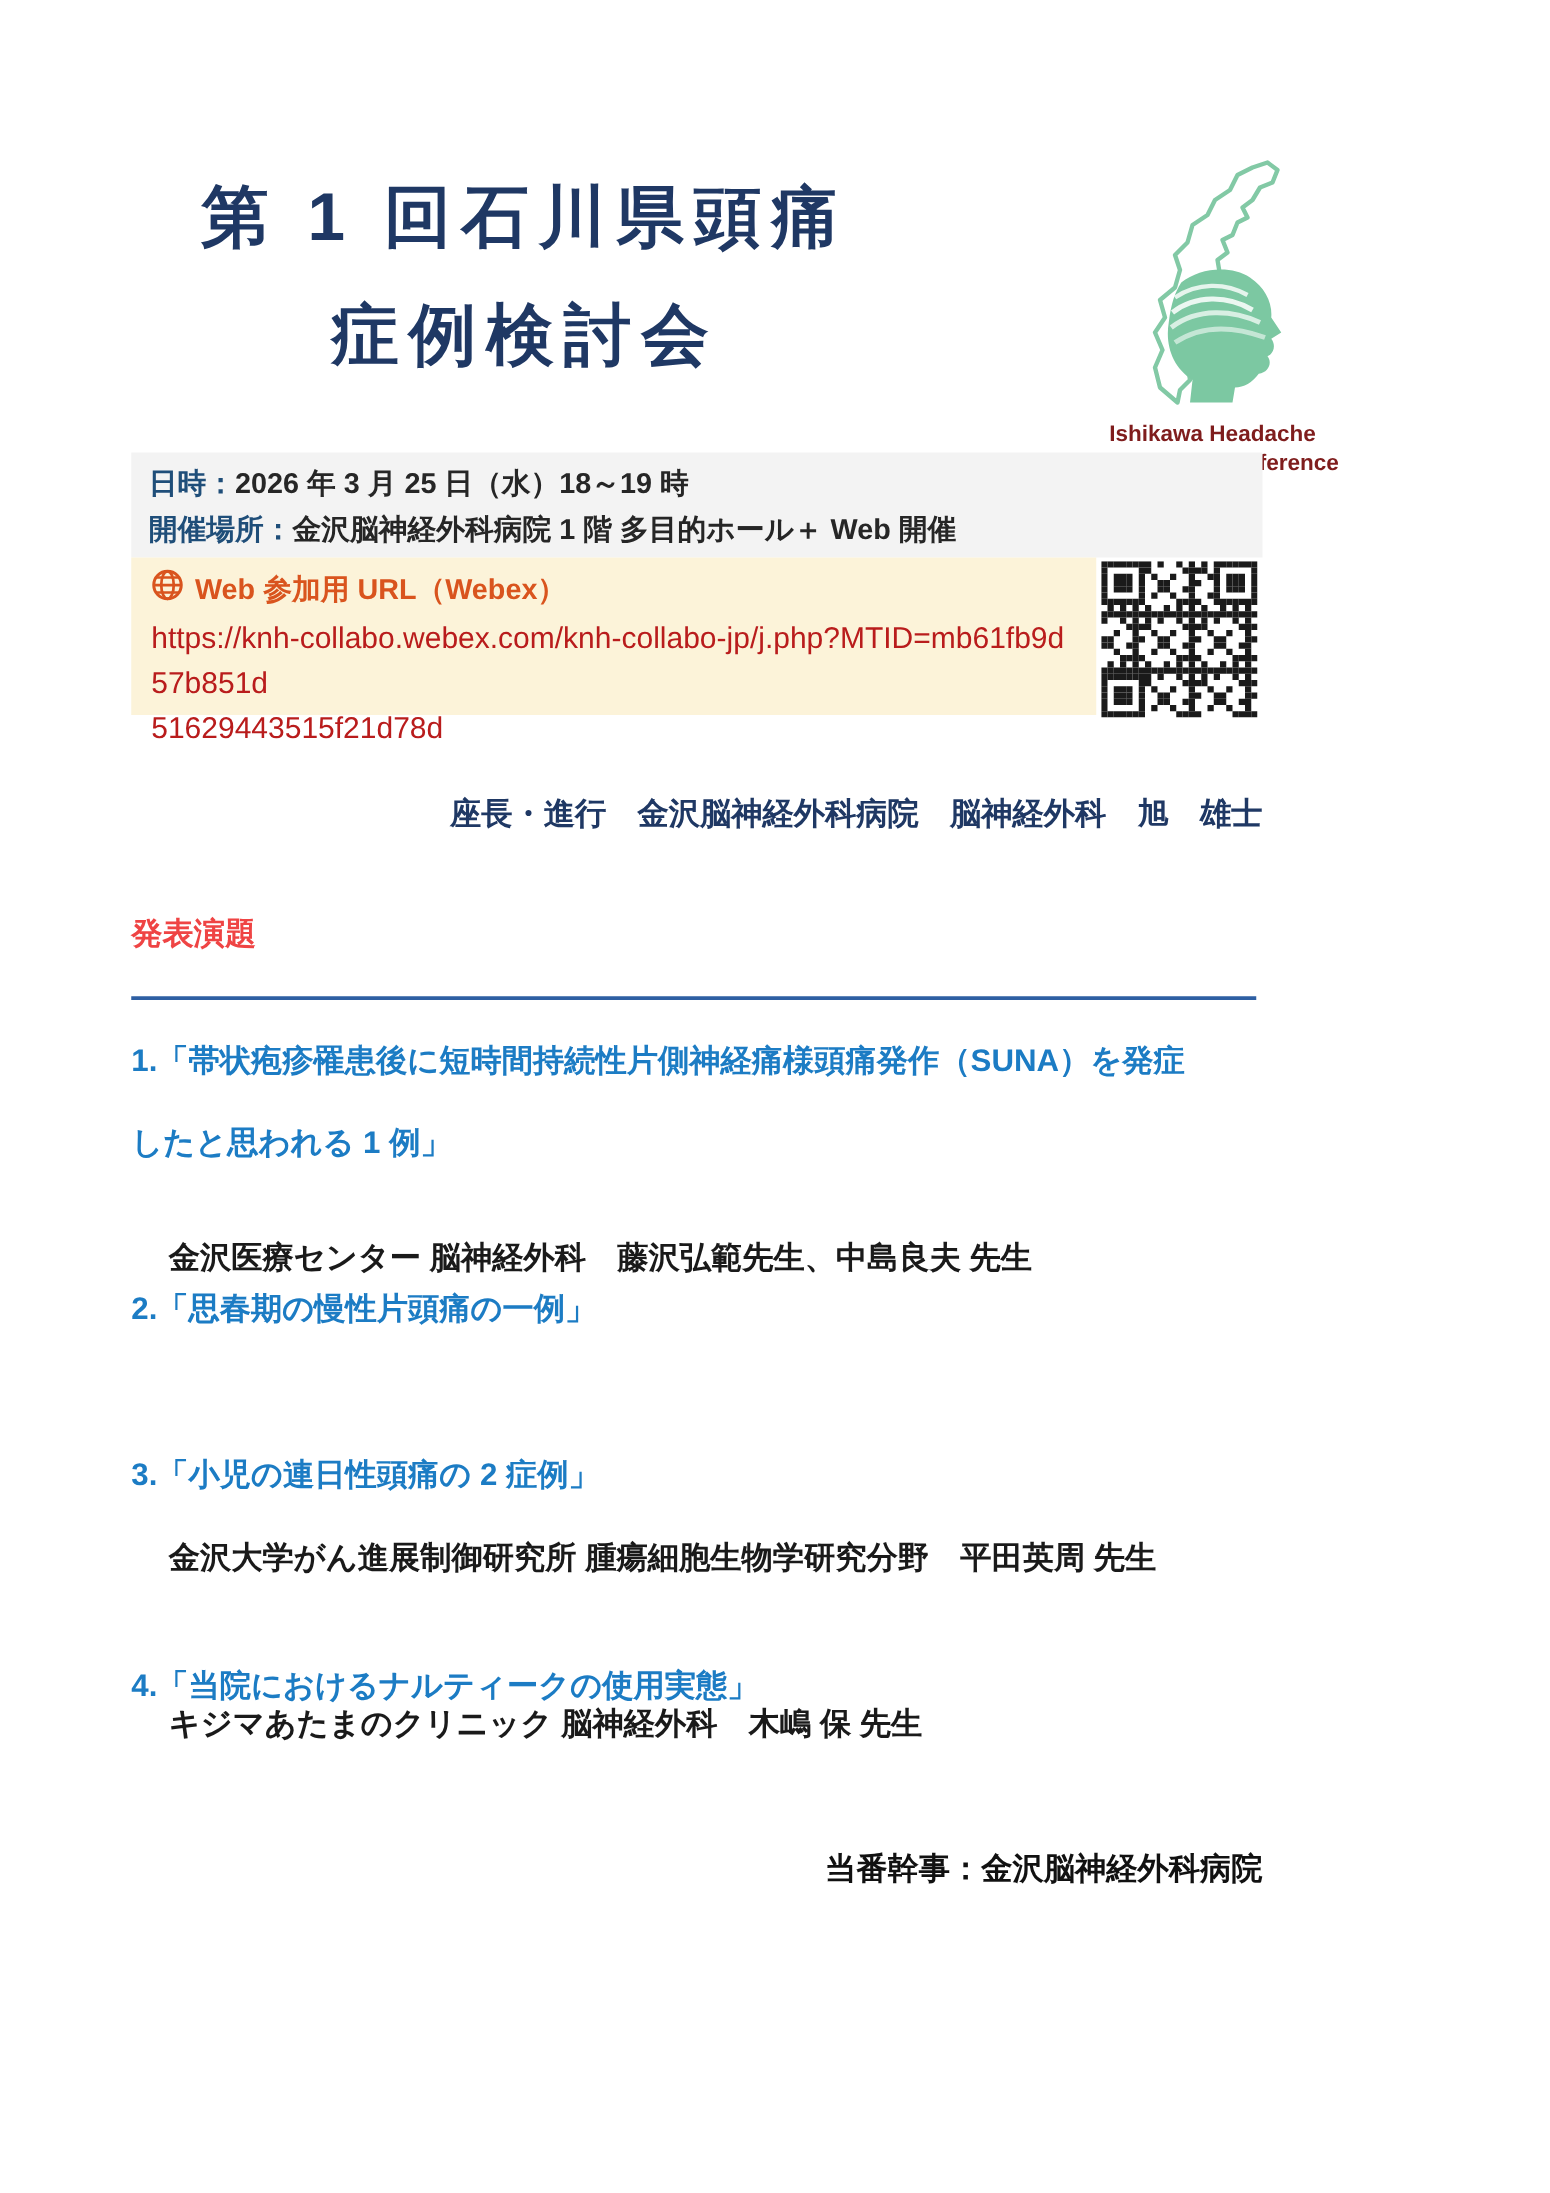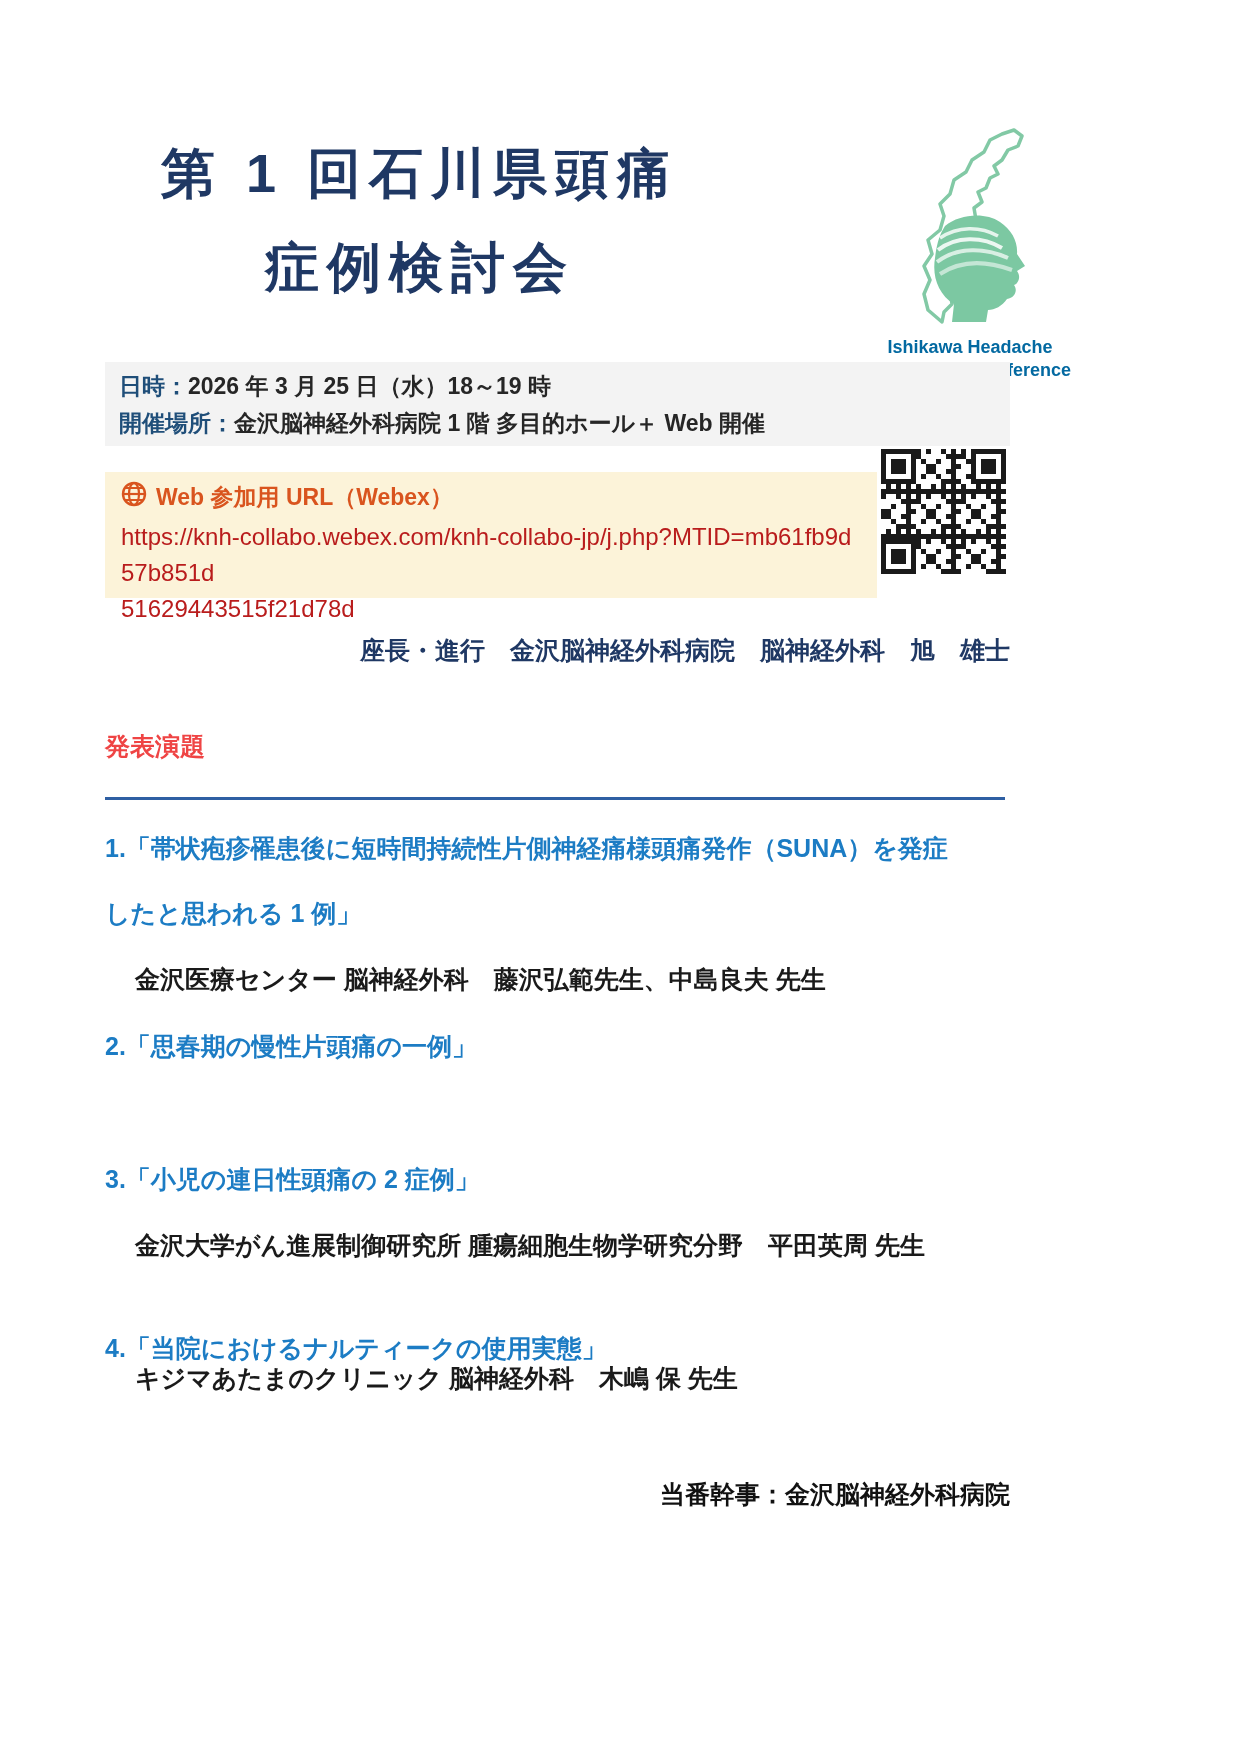--- a/index.html
+++ b/index.html
@@ -7,29 +7,29 @@
   body { font-family:"Liberation Sans","DejaVu Sans",sans-serif; }
   .page { position:relative; width:1240px; height:1720px; background:#ffffff; overflow:hidden; }
 
   .title-line { position:absolute; left:0; width:840px; text-align:center;
     font-size:54px; font-weight:700; color:#1f3864; letter-spacing:8px; }
   .title-1 { top:138px; }
   .title-2 { top:232px; }
 
   .logo { position:absolute; left:790px; top:126px; width:360px; text-align:center; }
   .logo svg { display:block; margin:0 auto; }
-  .logo-text { font-size:18px; font-weight:700; color:#0369a1; line-height:1.25; }
+  .logo-text { font-size:18px; font-weight:700; color:#7f1d1d; line-height:1.25; }
 
   .info-box { position:absolute; left:105px; top:362px; width:905px; height:84px;
     background:#f3f3f3; padding:6px 14px; }
   .info-line { font-size:23px; font-weight:700; color:#262626; line-height:37px; white-space:nowrap; }
   .label-navy { color:#1f4e79; }
 
   .web-box { position:absolute; left:105px; top:446px; width:772px; height:126px;
-    background:#fcf3d9; padding:9px 16px;margin-top:26px; }
+    background:#fcf3d9; padding:9px 16px; }
   .web-label { display:flex; align-items:center; gap:9px;
     font-size:23px; font-weight:700; color:#d9541e; }
   .web-url { margin-top:6px; font-size:24px; font-weight:400; color:#b91c1c;
     line-height:36px; word-break:break-all; }
 
   .qr { position:absolute; left:881px; top:449px; width:125px; height:125px; background:#fff; }
 
   .chair-line { position:absolute; left:105px; top:634px; width:905px; text-align:right;
     font-size:25px; font-weight:700; color:#1f3864; white-space:nowrap; }
 
@@ -431,21 +431,21 @@
         </svg></span>
   </div>
 
   <div class="chair-line">座長・進行　金沢脳神経外科病院　脳神経外科　旭　雄士</div>
 
   <div class="section-heading">発表演題</div>
   <div class="rule"></div>
 
   <div class="topic" style="top:832px;">1.「帯状疱疹罹患後に短時間持続性片側神経痛様頭痛発作（SUNA）を発症</div>
   <div class="topic" style="top:897px;">したと思われる 1 例」</div>
-  <div class="presenter" style="top:963px;">金沢医療センター 脳神経外科　藤沢弘範先生、中島良夫 先生</div>
+  <div class="presenter" style="top:989px;">金沢医療センター 脳神経外科　藤沢弘範先生、中島良夫 先生</div>
 
   <div class="topic" style="top:1030px;">2.「思春期の慢性片頭痛の一例」</div>
 
   <div class="topic" style="top:1163px;">3.「小児の連日性頭痛の 2 症例」</div>
   <div class="presenter" style="top:1229px;">金沢大学がん進展制御研究所 腫瘍細胞生物学研究分野　平田英周 先生</div>
 
   <div class="topic" style="top:1296px;margin-top:36px;">4.「当院におけるナルティークの使用実態」</div>
   <div class="presenter" style="top:1362px;">キジマあたまのクリニック 脳神経外科　木嶋 保 先生</div>
 
   <div class="footer-line">当番幹事：金沢脳神経外科病院</div>

